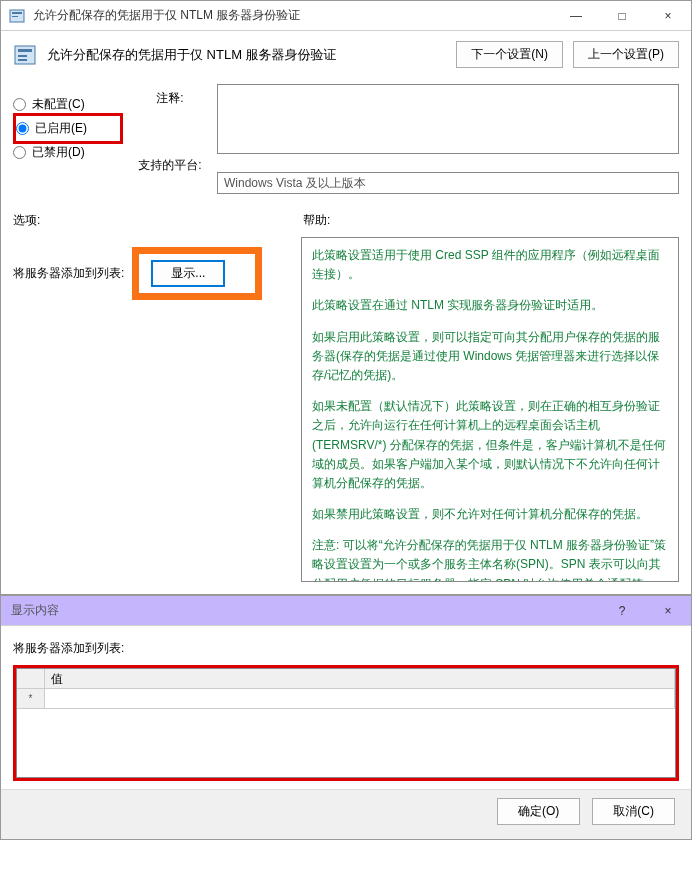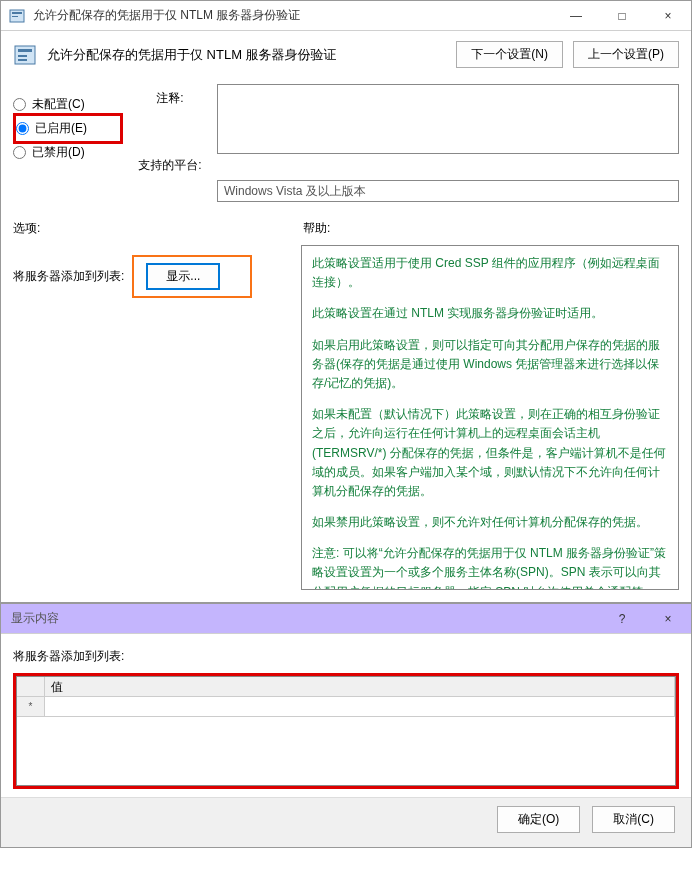--- a/index.html
+++ b/index.html
@@ -14,32 +14,32 @@
 .header-icon { width: 24px; height: 24px; }
 .header-title { flex: 1; font-size: 13px; }
 .nav-btn { background: #fdfdfd; border: 1px solid #adadad; padding: 4px 14px; cursor: pointer; }
 .config-section { display: flex; padding: 6px 12px 12px 12px; gap: 12px; }
 .radio-col { width: 110px; display: flex; flex-direction: column; padding-top: 12px; }
 .radio-row { display: flex; align-items: center; gap: 6px; }
 .radio-row input { margin: 0; }
 .highlight-red { border: 3px solid #d00; padding: 4px 2px 4px 0; border-radius: 0; }
 .labels-col { width: 70px; display: flex; flex-direction: column; gap: 50px; padding-top: 6px; }
 .labels-col div { text-align: center; }
-.fields-col { flex: 1; display: flex; flex-direction: column; gap: 26px; }
+.fields-col { flex: 1; display: flex; flex-direction: column; gap: 18px; }
 .comment-box { width: 100%; height: 70px; border: 1px solid #888; resize: none; padding: 4px; }
 .platform-box { width: 100%; height: 22px; border: 1px solid #888; padding: 2px 6px; color: #555; }
 .options-row { display: flex; padding: 6px 12px 4px 12px; }
 .options-label { width: 290px; }
 .help-label { flex: 1; }
 .body-row { display: flex; padding: 4px 12px 12px 12px; gap: 8px; }
 .options-panel { width: 280px; }
 .help-panel { flex: 1; border: 1px solid #888; height: 345px; padding: 8px 10px; overflow: auto; line-height: 1.6; color: #15803d; }
 .help-panel p { margin-bottom: 12px; }
 .server-row { display: flex; align-items: center; gap: 8px; margin: 10px 0 12px 0; }
-.show-btn-wrap { border: 2px solid #f97316; padding: 6px 30px 6px 12px; }
+.show-btn-wrap { border: 7px solid #f97316; padding: 6px 30px 6px 12px; }
 .show-btn { border: 2px solid #0078d7; background: #fdfdfd; padding: 3px 18px; cursor: pointer; }
 .checkbox-row { display: flex; align-items: center; gap: 6px; }
 .dlg-buttons { display: flex; justify-content: flex-end; gap: 12px; padding: 10px 16px 14px; }
 .dlg-btn { background: #fdfdfd; border: 1px solid #adadad; padding: 4px 20px; cursor: pointer; }
 .sub-dialog { border: 1px solid #999; margin-top: 0; }
 .sub-titlebar { background: #c4b5fd; display: flex; align-items: center; height: 30px; border-bottom: 1px solid #d0d0d0; }
 .sub-titlebar-title { flex: 1; padding-left: 10px; color: #555; }
 .sub-body { padding: 14px 12px 8px 12px; }
 .grid-wrap { border: 3px solid #d00; margin-top: 8px; }
 .grid-box { border: 1px solid #888; height: 110px; background: #fff; position: relative; }

